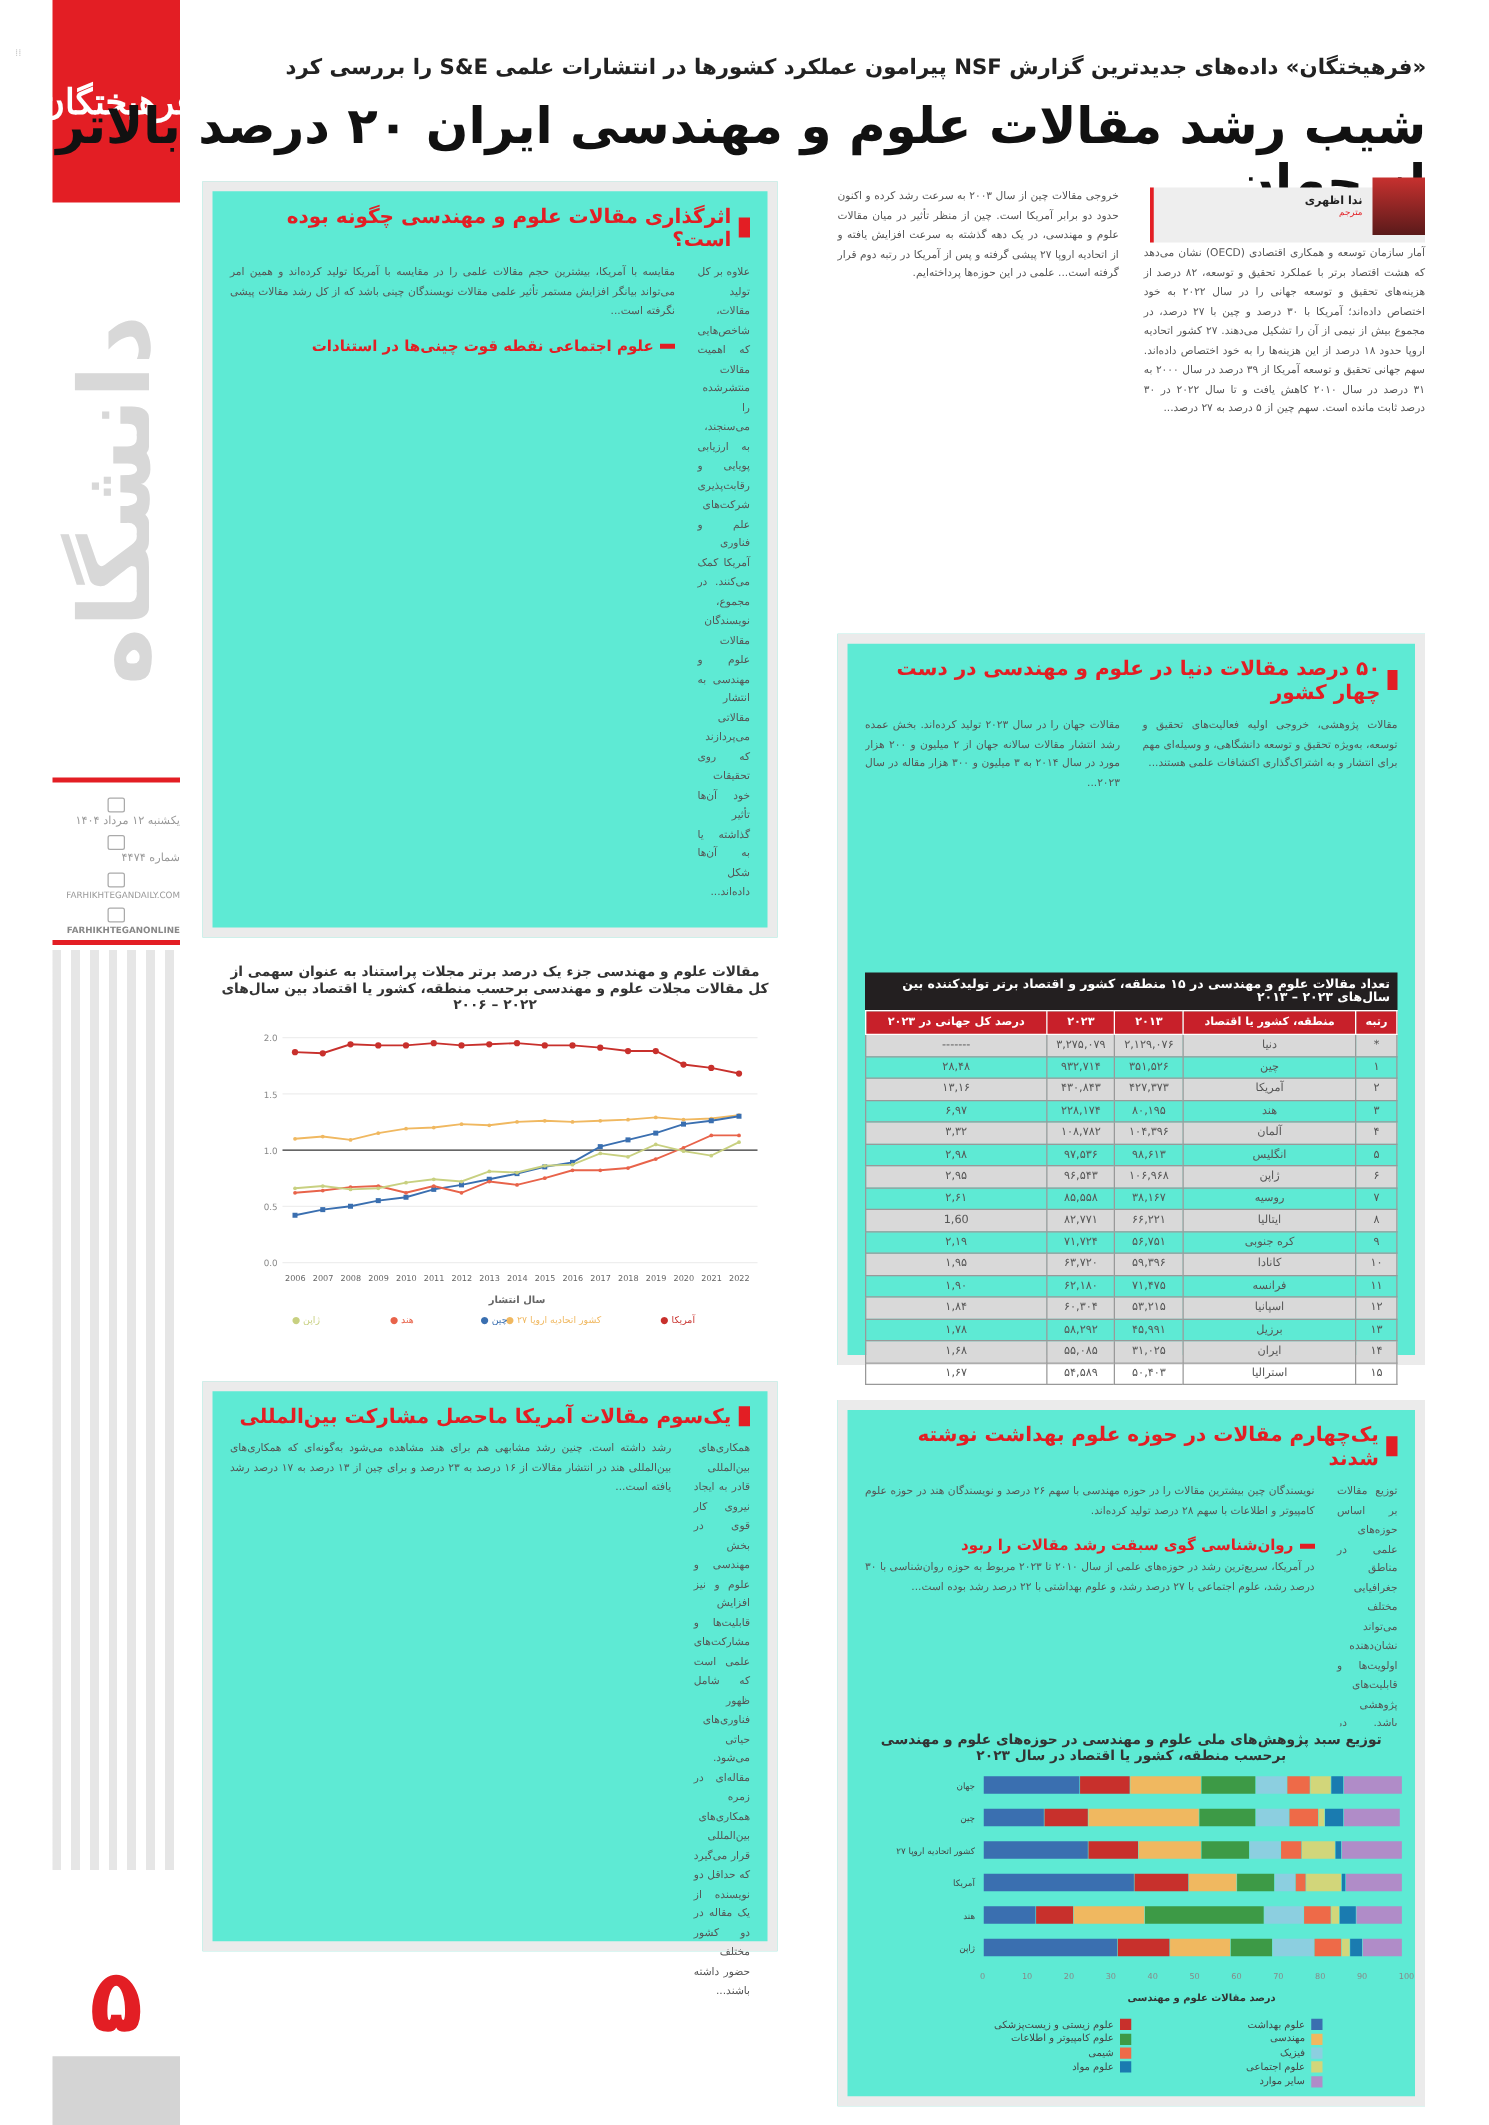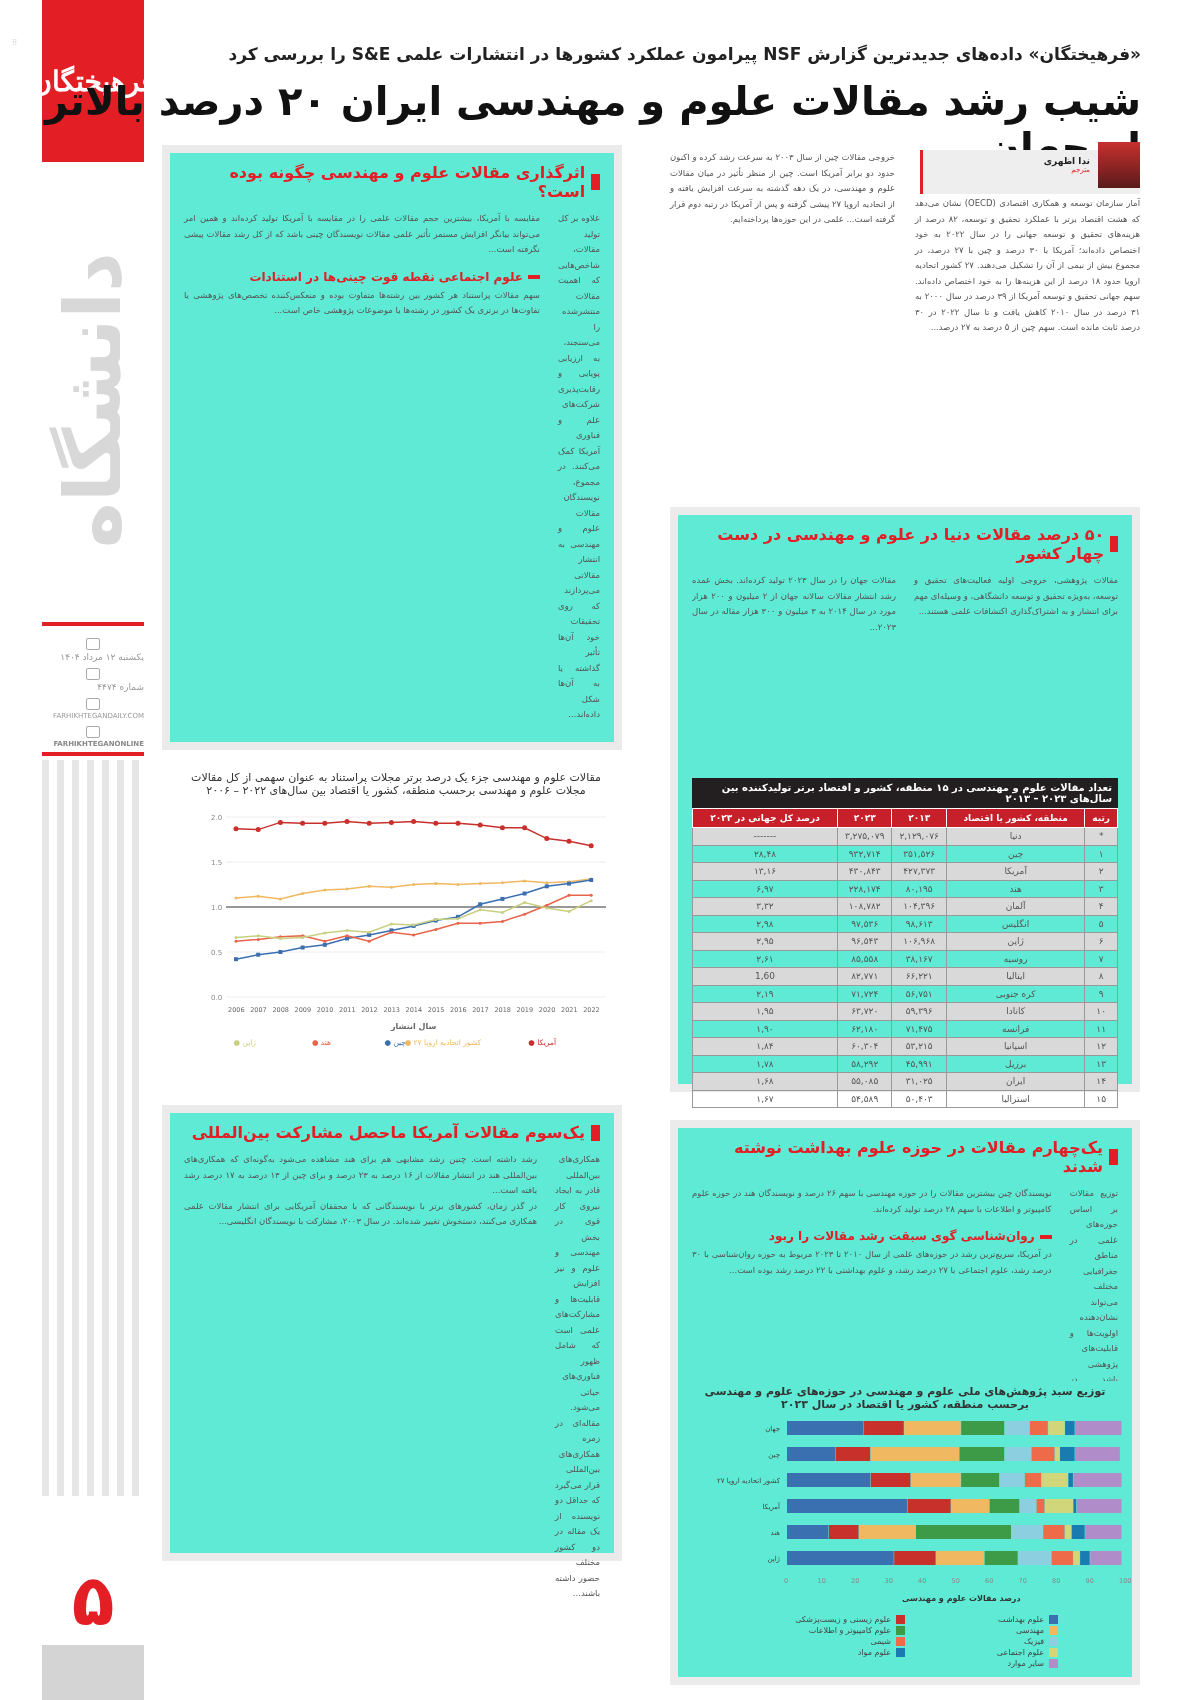--- a/index.html
+++ b/index.html
@@ -81,26 +81,25 @@
   <div style="padding:10px 14px">
     <h2>
         <span class="sq"></span>
         <span>اثرگذاری مقالات علوم و مهندسی چگونه بوده است؟</span>
       </h2>
     <div class="cols" style="margin-top:10px">
       <div class="txt">علاوه بر کل تولید مقالات، شاخص‌هایی که اهمیت مقالات منتشرشده را می‌سنجند، به ارزیابی پویایی و رقابت‌پذیری شرکت‌های علم و فناوری آمریکا کمک می‌کنند. در مجموع، نویسندگان مقالات علوم و مهندسی به انتشار مقالاتی می‌پردازند که روی تحقیقات خود آن‌ها تأثیر گذاشته یا به آن‌ها شکل داده‌اند...</div>
       <div>
         <div class="txt">مقایسه با آمریکا، بیشترین حجم مقالات علمی را در مقایسه با آمریکا تولید کرده‌اند و همین امر می‌تواند بیانگر افزایش مستمر تأثیر علمی مقالات نویسندگان چینی باشد که از کل رشد مقالات پیشی نگرفته است...</div>
         <div class="sub">علوم اجتماعی نقطه قوت چینی‌ها در استنادات</div>
-        <div class="txt">سهم مقالات پراستناد هر کشور بین رشته‌ها متفاوت بوده و منعکس‌کننده تخصص‌های پژوهشی یا تفاوت‌ها در برتری یک کشور در رشته‌ها یا موضوعات پژوهشی خاص است...</div>
       </div>
     </div>
   </div>
   <div style="position:absolute;left:6px;top:618px;width:440px">
-    <div style="font-size:11px;font-weight:normal;text-align:center;direction:rtl;color:#333">مقالات علوم و مهندسی جزء یک درصد برتر مجلات پراستناد به عنوان سهمی از کل مقالات مجلات علوم و مهندسی برحسب منطقه، کشور یا اقتصاد بین سال‌های ۲۰۲۲ – ۲۰۰۶</div>
+    <div style="font-size:11px;font-weight:bold;text-align:center;direction:rtl;color:#333">مقالات علوم و مهندسی جزء یک درصد برتر مجلات پراستناد به عنوان سهمی از کل مقالات مجلات علوم و مهندسی برحسب منطقه، کشور یا اقتصاد بین سال‌های ۲۰۲۲ – ۲۰۰۶</div>
     <svg width="440" height="250" viewBox="0 0 440 250">
       <g stroke="#eee">
           <line x1="50" y1="20" x2="430" y2="20"></line>
           <line x1="50" y1="65" x2="430" y2="65"></line>
           <line x1="50" y1="155" x2="430" y2="155"></line>
           <line x1="50" y1="200" x2="430" y2="200"></line>
         </g>
       <line x1="50" y1="110" x2="430" y2="110" stroke="#333"></line>
       <g font-size="7" fill="#888">
           <text x="35" y="23">2.0</text>
@@ -374,21 +373,20 @@
 <div class="box" style="left:162px;top:1105px;width:460px;height:456px">
   <div style="padding:10px 14px">
     <h2>
         <span class="sq"></span>
         <span>یک‌سوم مقالات آمریکا ماحصل مشارکت بین‌المللی</span>
       </h2>
     <div class="cols" style="margin-top:10px">
       <div class="txt">همکاری‌های بین‌المللی قادر به ایجاد نیروی کار قوی در بخش مهندسی و علوم و نیز افزایش قابلیت‌ها و مشارکت‌های علمی است که شامل ظهور فناوری‌های حیاتی می‌شود. مقاله‌ای در زمره همکاری‌های بین‌المللی قرار می‌گیرد که حداقل دو نویسنده از یک مقاله در دو کشور مختلف حضور داشته باشند...</div>
       <div>
         <div class="txt">رشد داشته است. چنین رشد مشابهی هم برای هند مشاهده می‌شود به‌گونه‌ای که همکاری‌های بین‌المللی هند در انتشار مقالات از ۱۶ درصد به ۲۳ درصد و برای چین از ۱۳ درصد به ۱۷ درصد رشد یافته است...</div>
-        <div class="txt">در گذر زمان، کشورهای برتر با نویسندگانی که با محققان آمریکایی برای انتشار مقالات علمی همکاری می‌کنند، دستخوش تغییر شده‌اند. در سال ۲۰۰۳، مشارکت با نویسندگان انگلیسی...</div>
       </div>
     </div>
   </div>
 </div>
 
 <div class="box" style="left:670px;top:1120px;width:470px;height:565px">
   <div style="padding:10px 14px">
     <h2>
         <span class="sq"></span>
         <span>یک‌چهارم مقالات در حوزه علوم بهداشت نوشته شدند</span>

